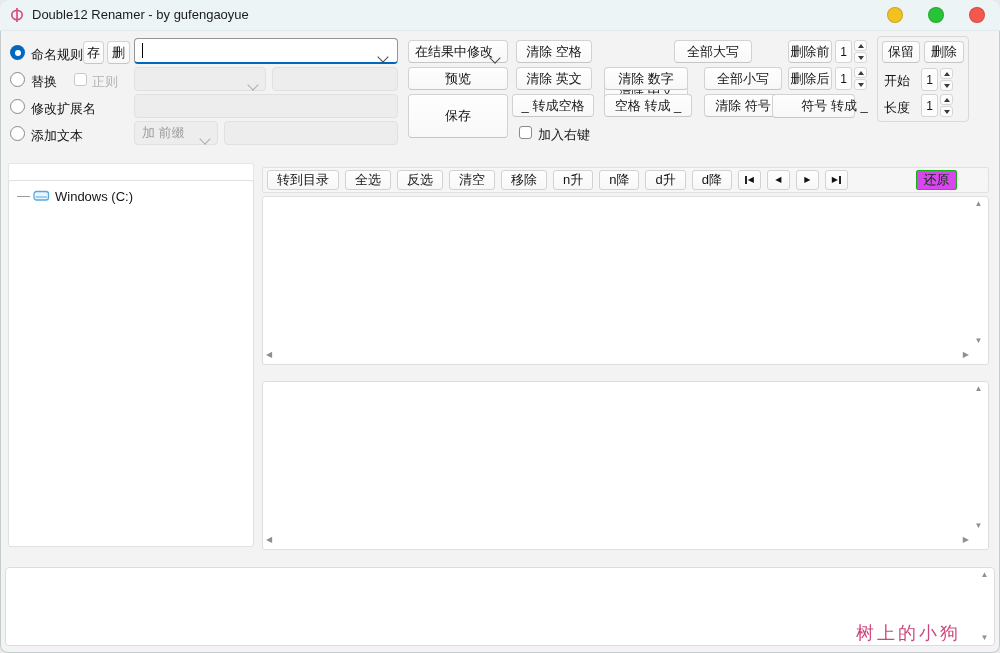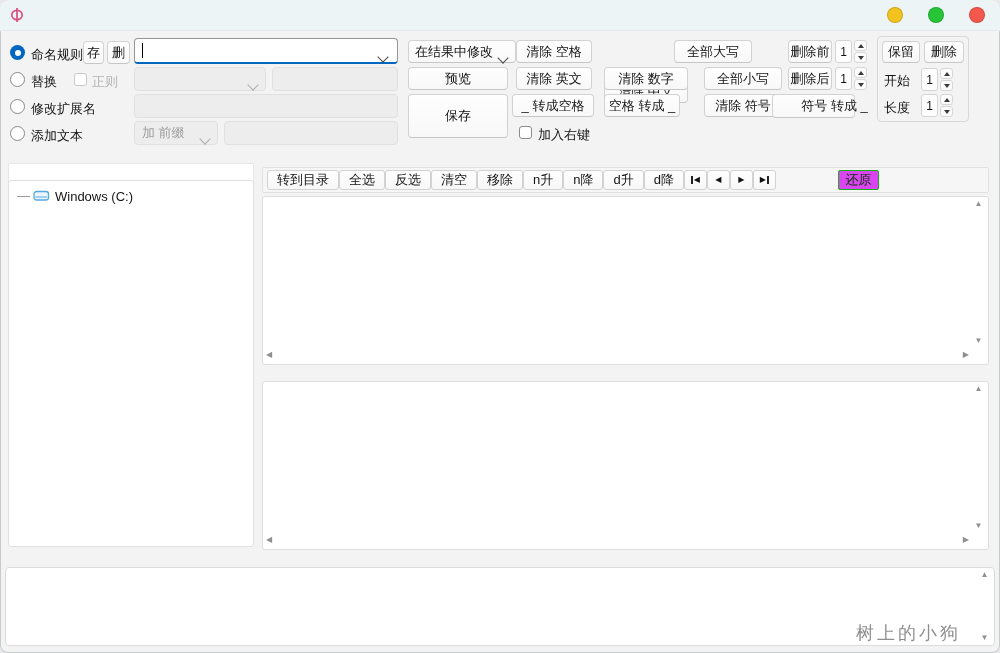--- a/index.html
+++ b/index.html
@@ -58,51 +58,52 @@
   
   .pathbox{position:absolute;left:8px;top:163px;width:246px;height:24px;background:#fff;
            border:1px solid #e6e6e6;border-radius:2px;box-sizing:border-box;}
   .treepanel{position:absolute;left:8px;top:180px;width:246px;height:367px;background:#fff;
              border:1px solid #e0e0e0;border-radius:3px;box-sizing:border-box;}
   .treeitem{position:absolute;left:8px;top:6px;height:18px;display:flex;align-items:center;}
   .tree-dash{width:13px;height:1px;background:#9a9a9a;margin-right:3px;}
   .treelabel{font-size:13px;margin-left:5px;}
   .toolbar{position:absolute;left:262px;top:167px;width:727px;height:26px;background:#f6f6f6;
            border:1px solid #e1e1e1;border-radius:2px;box-sizing:border-box;
-           display:flex;align-items:center;padding:0 4px;}
+           display:flex;align-items:center;padding:0 4px;gap:6px;}
   .tbtn{height:20px;padding:0 9px;display:flex;align-items:center;justify-content:center;
         background:linear-gradient(#fefefe,#f7f7f7);border:1px solid #d2d2d2;border-radius:3px;
         font-size:13px;box-sizing:border-box;white-space:nowrap;}
   .navbtn{width:23px;height:20px;padding:0;display:flex;align-items:center;justify-content:center;gap:1px;
         background:linear-gradient(#fefefe,#f7f7f7);border:1px solid #d2d2d2;border-radius:3px;box-sizing:border-box;}
   .navbtn .g{font-size:8px;color:#111;line-height:1;}
   .navbar-bar{width:2px;height:8px;background:#222;}
   .restorebtn{width:41px;height:20px;margin-left:62px;display:flex;align-items:center;justify-content:center;
         background:#d946ef;border:1px solid #12b312;border-radius:2px;font-size:13px;color:#083008;box-sizing:border-box;}
   .listbox{position:absolute;background:#fff;border:1px solid #dedede;border-radius:3px;box-sizing:border-box;}
   .vscroll{position:absolute;top:3px;right:3px;width:13px;display:flex;flex-direction:column;
            justify-content:space-between;align-items:center;}
   .hscroll{position:absolute;left:3px;bottom:3px;height:13px;display:flex;
            justify-content:space-between;align-items:center;}
   .sarrow{font-size:8px;color:#8f8f8f;line-height:1;}
   .bottombox{position:absolute;left:5px;top:567px;width:990px;height:79px;background:#fff;
              border:1px solid #dcdcdc;border-radius:4px;box-sizing:border-box;}
   .watermark{position:absolute;left:856px;top:621px;font-size:18px;letter-spacing:3px;
-             color:#737373;opacity:.8;z-index:5;}
+             color:#be185d;opacity:.8;z-index:5;}
 </style>
 </head>
 <body>
 
 <div class="window">
 
   <div class="titlebar">
     <svg class="title-icon" viewBox="0 0 16 16">
       <ellipse cx="8" cy="8" rx="5.2" ry="4.6" fill="none" stroke="#d84f7d" stroke-width="1.7"></ellipse>
       <line x1="8" y1="1" x2="8" y2="15" stroke="#d84f7d" stroke-width="1.7"></line>
     </svg>
+    <span class="title-text">Double12 Renamer - by gufengaoyue</span>
     <div class="tl min"></div>
     <div class="tl max"></div>
     <div class="tl close"></div>
   </div>
 
   <div class="radio sel" style="left:10px;top:45px;"></div>
   <span class="rlabel" style="left:31px;top:46px;">命名规则</span>
   <div class="btn" style="left:83px;top:41px;width:21px;height:23px;">存</div>
   <div class="btn" style="left:107px;top:41px;width:23px;height:23px;">删</div>
 
@@ -136,36 +137,36 @@
   </div>
 
   <div class="input-dis" style="left:134px;top:121px;width:84px;height:24px;color:#9e9e9e;display:flex;align-items:center;padding-left:7px;">
     <span>加 前缀</span>
     <div class="chev-wrap" style="right:8px;"><span class="chev dis"></span></div>
   </div>
   <div class="input-dis" style="left:224px;top:121px;width:174px;height:24px;">
     <span></span>
   </div>
 
-  <div class="btn" style="left:408px;top:40px;width:108px;height:23px;justify-content:flex-start;padding-left:6px;">
+  <div class="btn" style="left:408px;top:40px;width:100px;height:23px;justify-content:flex-start;padding-left:6px;">
     <span>在结果中修改</span>
     <div class="chev-wrap" style="right:8px;"><span class="chev"></span></div>
   </div>
   <div class="btn" style="left:408px;top:67px;width:100px;height:23px;">预览</div>
   <div class="btn" style="left:408px;top:94px;width:100px;height:44px;">保存</div>
 
   <div class="btn" style="left:516px;top:40px;width:76px;height:23px;">清除 空格</div>
   <div class="btn" style="left:516px;top:67px;width:76px;height:23px;">清除 英文</div>
   <div class="btn" style="left:512px;top:94px;width:82px;height:23px;">_ 转成空格</div>
   <div class="checkbox" style="left:519px;top:126px;"></div>
   <span class="clabel" style="left:538px;top:126px;">加入右键</span>
 
   <div class="btn" style="left:604px;top:40px;width:84px;height:23px;margin-top:40px;">清除 中文</div>
   <div class="btn" style="left:604px;top:67px;width:84px;height:23px;">清除 数字</div>
-  <div class="btn" style="left:604px;top:94px;width:76px;height:23px;">空格 转成 _</div>
+  <div class="btn" style="left:604px;top:94px;width:88px;height:23px;">空格 转成 _</div>
 
   <div class="btn" style="left:674px;top:40px;width:78px;height:23px;">全部大写</div>
   <div class="btn" style="left:704px;top:67px;width:78px;height:23px;">全部小写</div>
   <div class="btn" style="left:704px;top:94px;width:78px;height:23px;">清除 符号</div>
 
   <div class="btn" style="left:788px;top:40px;width:44px;height:23px;">删除前</div>
   <div class="spinval" style="left:835px;top:40px;width:17px;height:23px;">1</div>
   <div class="spinbtns" style="left:854px;top:40px;height:23px;">
     <div class="spinbtn">
         <div class="tri-up"></div>

